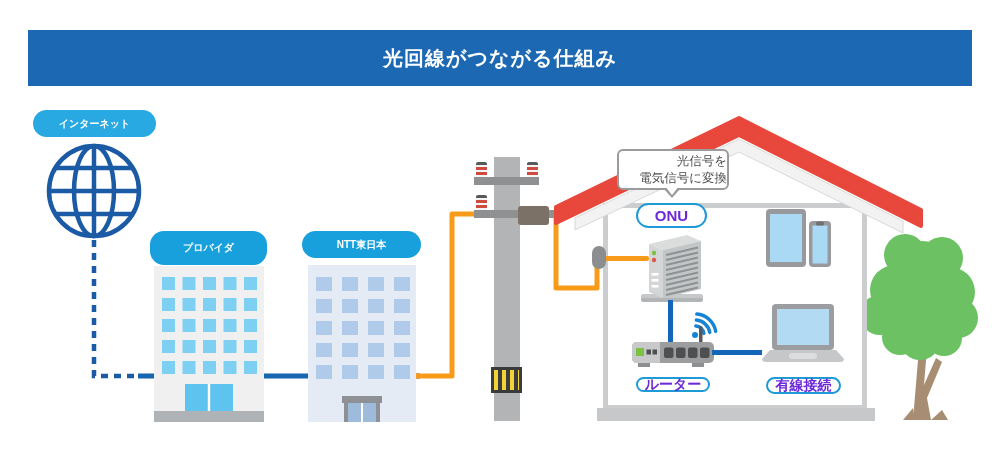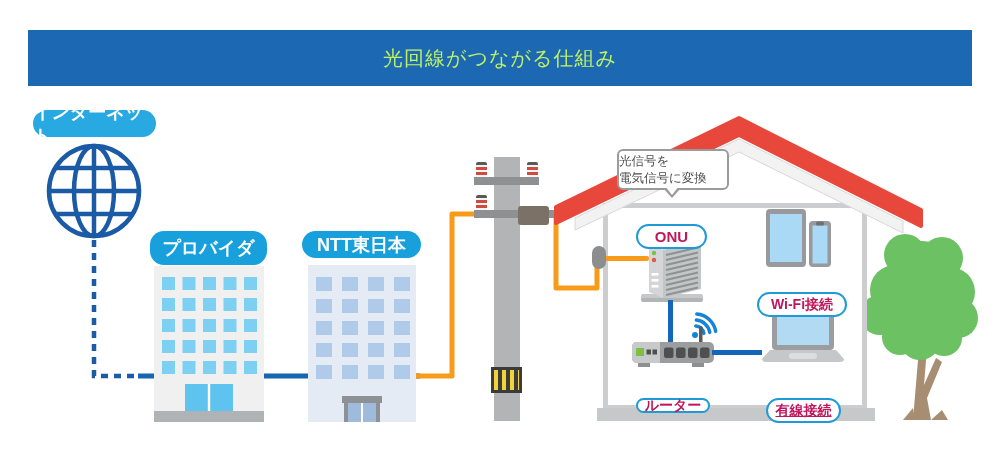--- a/index.html
+++ b/index.html
@@ -2,30 +2,30 @@
 <html><head>
 <meta charset="utf-8">
 <style>
   html,body{margin:0;padding:0;background:#fff;}
   .scene{position:relative;width:1000px;height:451px;background:#fff;overflow:hidden;
          font-family:"Liberation Sans",sans-serif;}
   .abs{position:absolute;}
   
   .banner{left:28px;top:30px;width:944px;height:56px;background:#1c68b2;
           display:flex;align-items:center;justify-content:center;z-index:5;}
-  .banner span{color:#bef264;font-size:20px;font-weight:normal;letter-spacing:1px;}
+  .banner span{color:#ffffff;font-size:20px;font-weight:bold;letter-spacing:1px;}
   
   .pill-solid{background:#18a0dc;border-radius:14px;display:flex;align-items:center;
-              justify-content:center;color:#fff;font-weight:bold;font-size:18px;z-index:6;}
+              justify-content:center;color:#fff;font-weight:bold;font-size:10px;z-index:6;}
   .pill-line{background:#fff;border:2px solid #1e9ad6;border-radius:14px;display:flex;
-             align-items:center;justify-content:center;color:#be185d;font-weight:bold;
-             font-size:14px;z-index:6;box-sizing:border-box;margin-top:21px;}
+             align-items:center;justify-content:center;color:#6d28d9;font-weight:bold;
+             font-size:14px;z-index:6;box-sizing:border-box;}
   
   .bubble{left:617px;top:149px;width:112px;height:41px;background:#fff;border:2px solid #9b9b9b;
-          border-radius:6px;z-index:7;display:flex;flex-direction:column;align-items:flex-start;
+          border-radius:6px;z-index:7;display:flex;flex-direction:column;align-items:flex-end;
           justify-content:center;box-sizing:border-box;}
   .bubble div{font-size:12.5px;color:#4c4c4c;line-height:1.35;white-space:nowrap;}
   .tail-o{left:663px;top:188px;width:0;height:0;border-left:9px solid transparent;
           border-right:9px solid transparent;border-top:10px solid #9b9b9b;z-index:7;}
   .tail-i{left:665px;top:186px;width:0;height:0;border-left:7px solid transparent;
           border-right:7px solid transparent;border-top:9px solid #fff;z-index:8;}
   
   .pole{left:494px;top:157px;width:26px;height:264px;background:#b2b4b5;z-index:2;}
   .arm{background:#8e9091;z-index:2;}
   .ins{width:11px;height:15px;z-index:3;border-radius:2px 2px 0 0;
@@ -249,28 +249,25 @@
     <span>ルーター</span>
   </div>
 
   <svg class="abs z4" style="left:763px;top:206px" width="72" height="64" viewBox="0 0 72 64">
     <rect x="3" y="3" width="40" height="58" rx="4" fill="#97999c"></rect>
     <rect x="7" y="8" width="32" height="48" fill="#a9d9f5"></rect>
     <rect x="46" y="15" width="22" height="46" rx="4" fill="#97999c"></rect>
     <rect x="49.5" y="19.5" width="15" height="38" fill="#a9d9f5"></rect>
     <rect x="53" y="15.5" width="8" height="4" rx="1.5" fill="#6e7072"></rect>
   </svg>
-  <div class="abs pill-line" style="left:757px;top:271px;width:90px;height:25px;">
-    <span>Wi-Fi接続</span>
-  </div>
 
   <div class="abs b-line-h"></div>
   <svg class="abs z4" style="left:756px;top:300px" width="90" height="64" viewBox="0 0 90 64">
     <rect x="16" y="4" width="62" height="46" rx="4" fill="#9b9da0"></rect>
     <rect x="21" y="9" width="52" height="36" fill="#b3daf3"></rect>
     <path d="M14,50 L80,50 L88,59 Q88,62 84,62 L10,62 Q6,62 6,59 Z" fill="#c5c7c9"></path>
     <rect x="33" y="53" width="28" height="6" rx="3" fill="#dcdddf"></rect>
   </svg>
-  <div class="abs pill-line" style="left:766px;top:377px;width:75px;height:25px;text-decoration:underline;">
+  <div class="abs pill-line" style="left:766px;top:377px;width:75px;height:17px;">
     <span>有線接続</span>
   </div>
 
 </div>
 
 </body></html>

